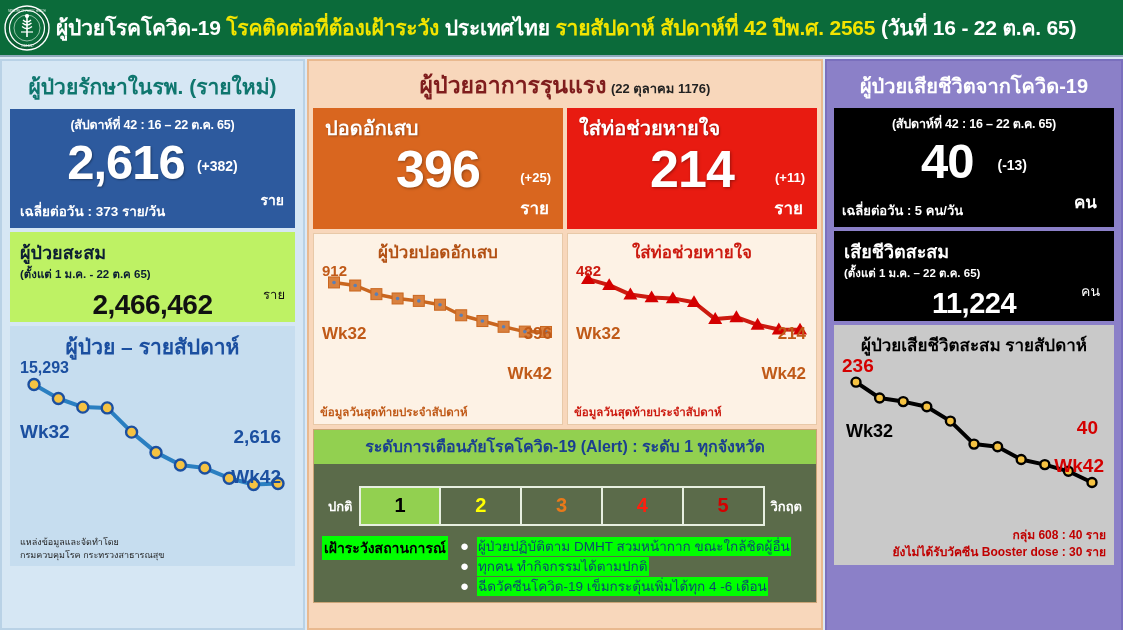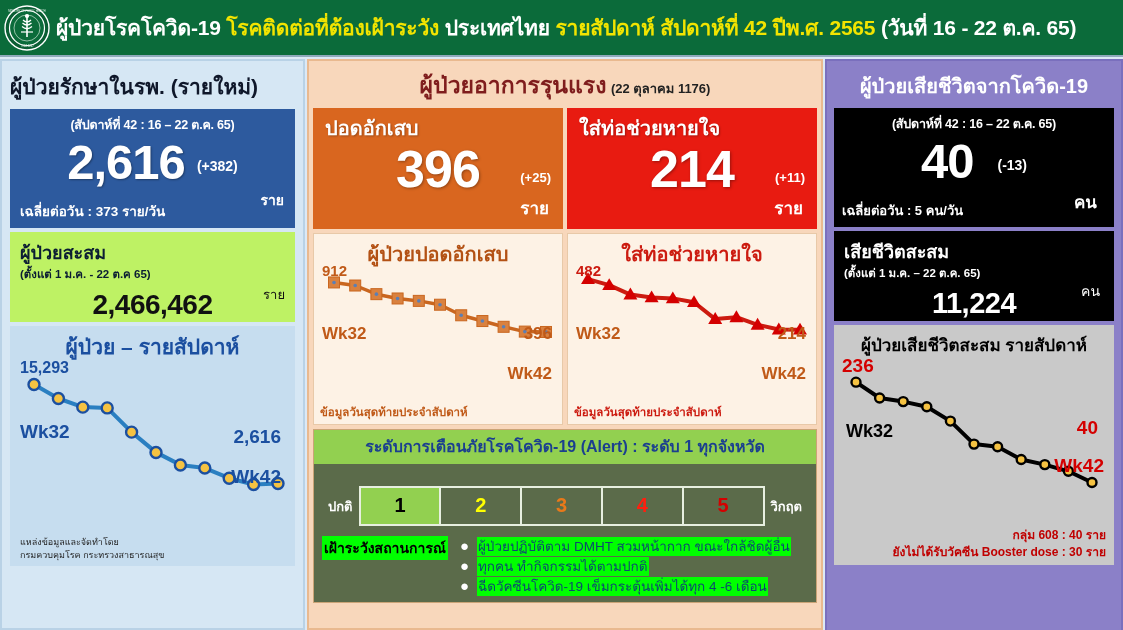--- a/index.html
+++ b/index.html
@@ -36,21 +36,21 @@
     background: #f8d7bb; border: 2px solid #e9b98f;
   }
   .col-right {
     position: absolute; left: 825px; top: 59px; width: 298px; height: 598px;
     background: #8b80c8; border: 2px solid #7a6fbd;
     padding: 6px 7px;
   }
 
   
   .l-title {
-    color: #0f172a; font-size: 21px; font-weight: bold; 
+    color: #0f766e; font-size: 21px; font-weight: bold; text-align: center;
     padding: 3px 0 6px 0;
   }
   .l-box-main {
     background: #2d5a9e; color: #fff; position: relative;
     height: 119px; padding: 6px 8px 0 8px;
   }
   .l-sub { font-size: 12.5px; font-weight: bold; text-align: center; letter-spacing: -0.2px; }
   .big-row { display: flex; align-items: flex-end; justify-content: center; margin-top: 1px; }
   .l-big { font-size: 49px; font-weight: bold; letter-spacing: -1px; line-height: 52px;
            text-shadow: 1px 1px 2px rgba(0,0,0,.35); }
@@ -88,21 +88,21 @@
   .m-kpi.orange { background: #d9661f; }
   .m-kpi.red { background: #e81b11; }
   .m-kpi-t { font-size: 20px; font-weight: bold; text-shadow: 1px 1px 2px rgba(0,0,0,.3); }
   .m-kpi-big { font-size: 52px; font-weight: bold; text-align: center; line-height: 58px;
                letter-spacing: -1px; text-shadow: 1px 1px 3px rgba(0,0,0,.35); margin-top: -4px; }
   .m-kpi-d { position: absolute; right: 12px; top: 62px; font-size: 13px; font-weight: bold; }
   .m-kpi-u { position: absolute; right: 14px; top: 86px; font-size: 17px; font-weight: bold; }
 
   .m-chart-row { display: flex; gap: 4px; padding: 4px 4px 0 4px; }
   .m-chart { flex: 1; height: 192px; background: #fdf2e5; border: 1px solid #e8c9a8; position: relative; }
-  .m-c-title { text-align: center; font-size: 20px; font-weight: bold; padding-top: 4px; }
+  .m-c-title { text-align: center; font-size: 17px; font-weight: bold; padding-top: 4px; }
   .m-c-title.o { color: #b35114; }
   .m-c-title.r { color: #cc1b10; }
   .m-c-max { font-size: 15px; font-weight: bold; left: 8px; top: 28px; }
   .m-c-wk32 { font-size: 17px; font-weight: bold; left: 8px; top: 90px; }
   .m-c-last { font-size: 17px; font-weight: bold; right: 10px; top: 90px; }
   .m-c-wk42 { font-size: 17px; font-weight: bold; right: 10px; top: 130px; }
   .o-tx { color: #c05a18; }
   .r-tx { color: #cc1b10; }
   .m-c-foot { position: absolute; left: 6px; bottom: 3px; font-size: 11.5px; font-weight: bold; }
 

